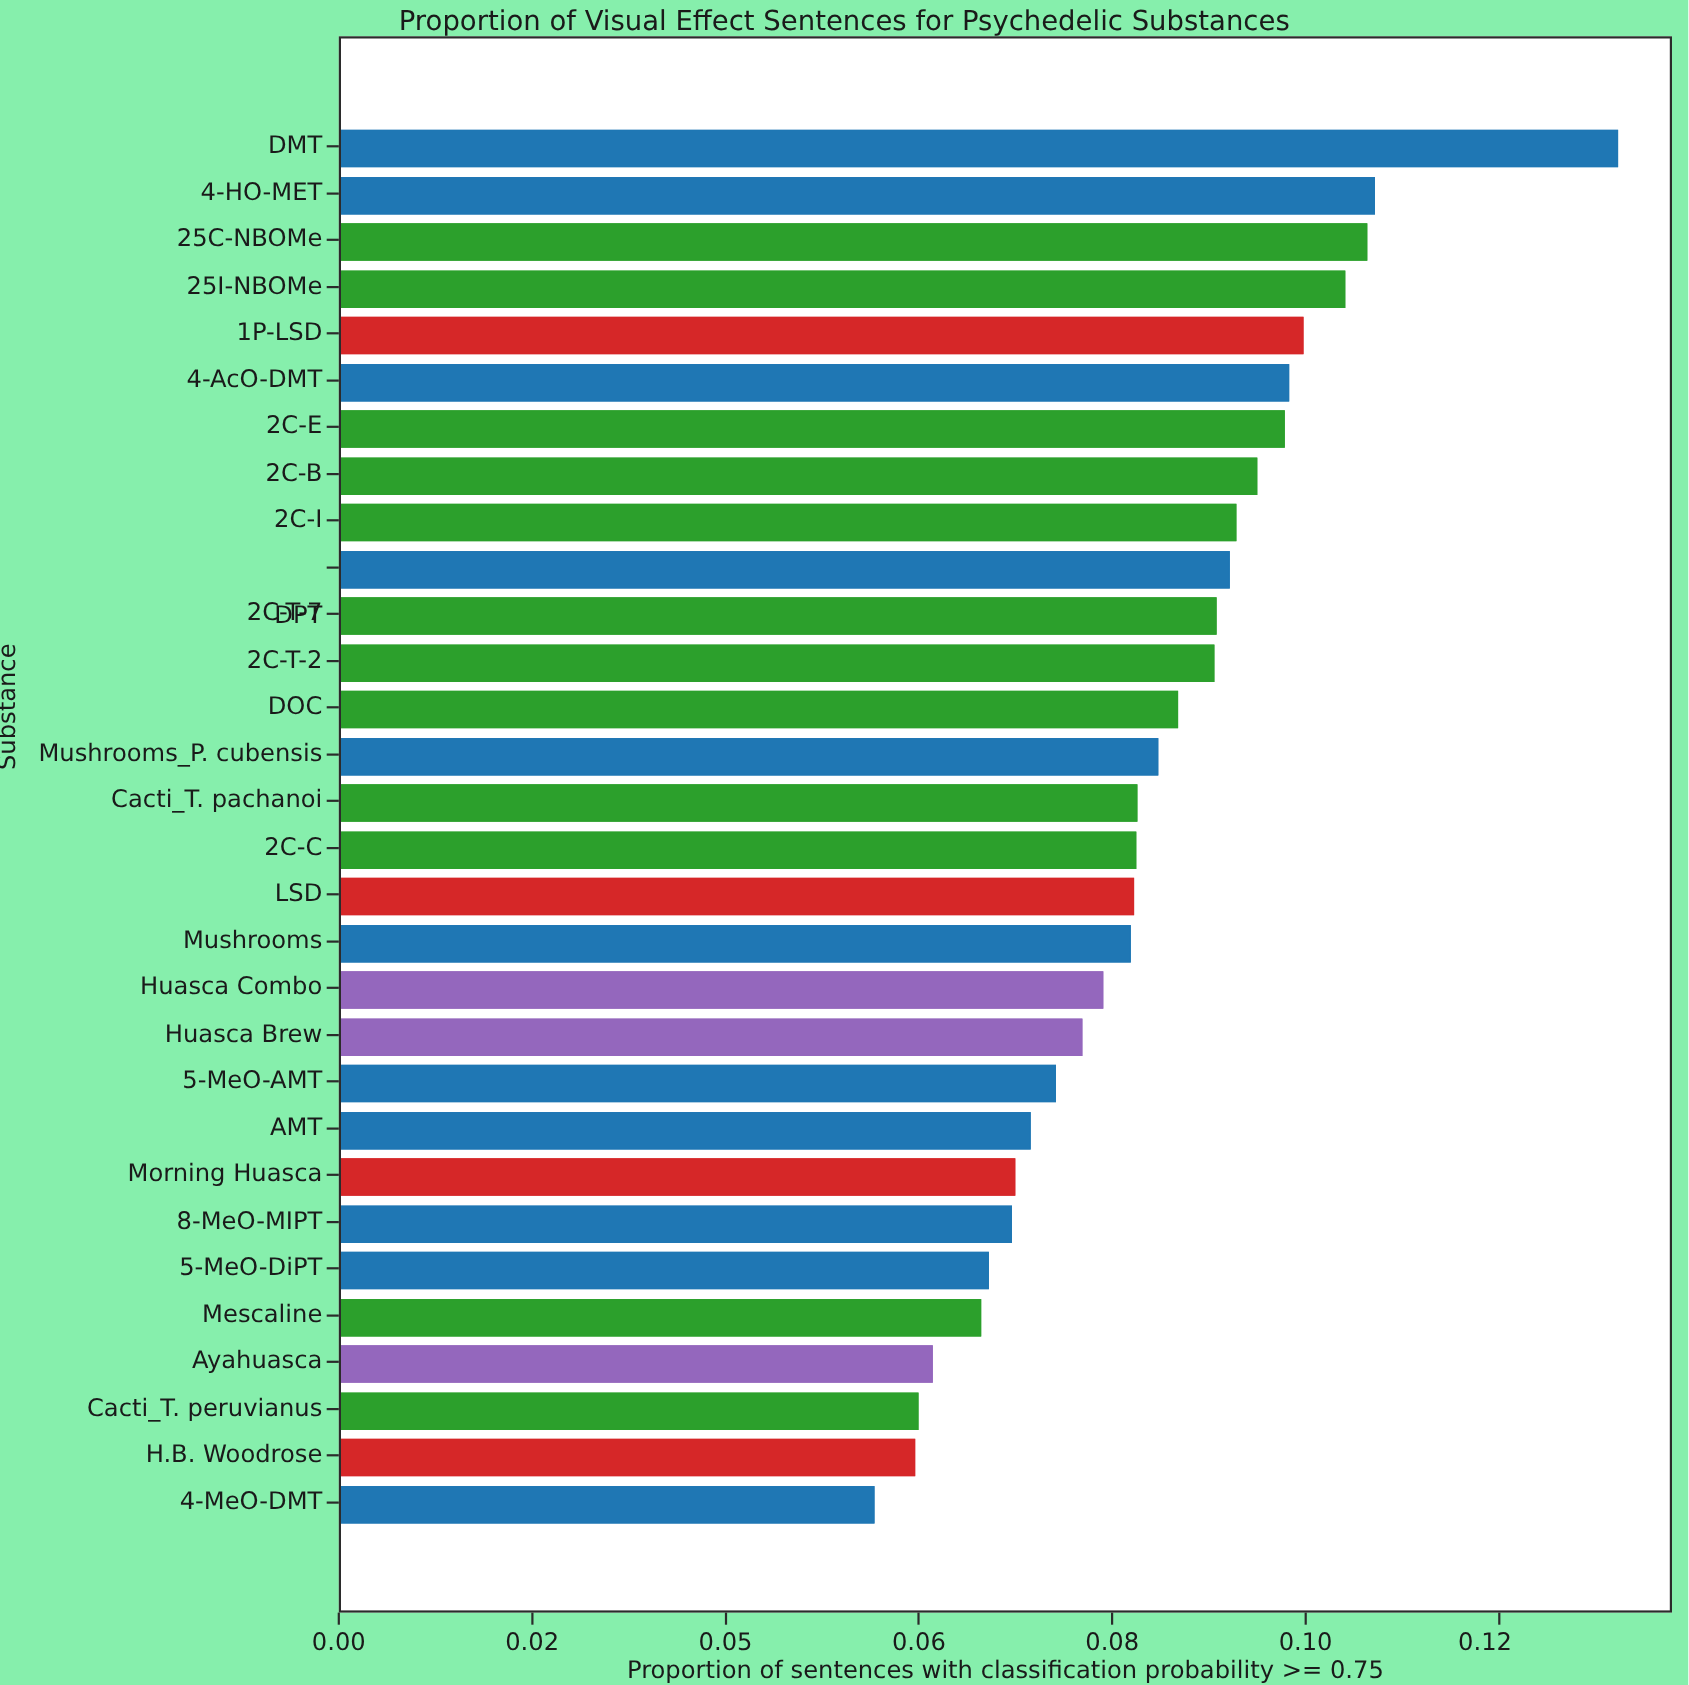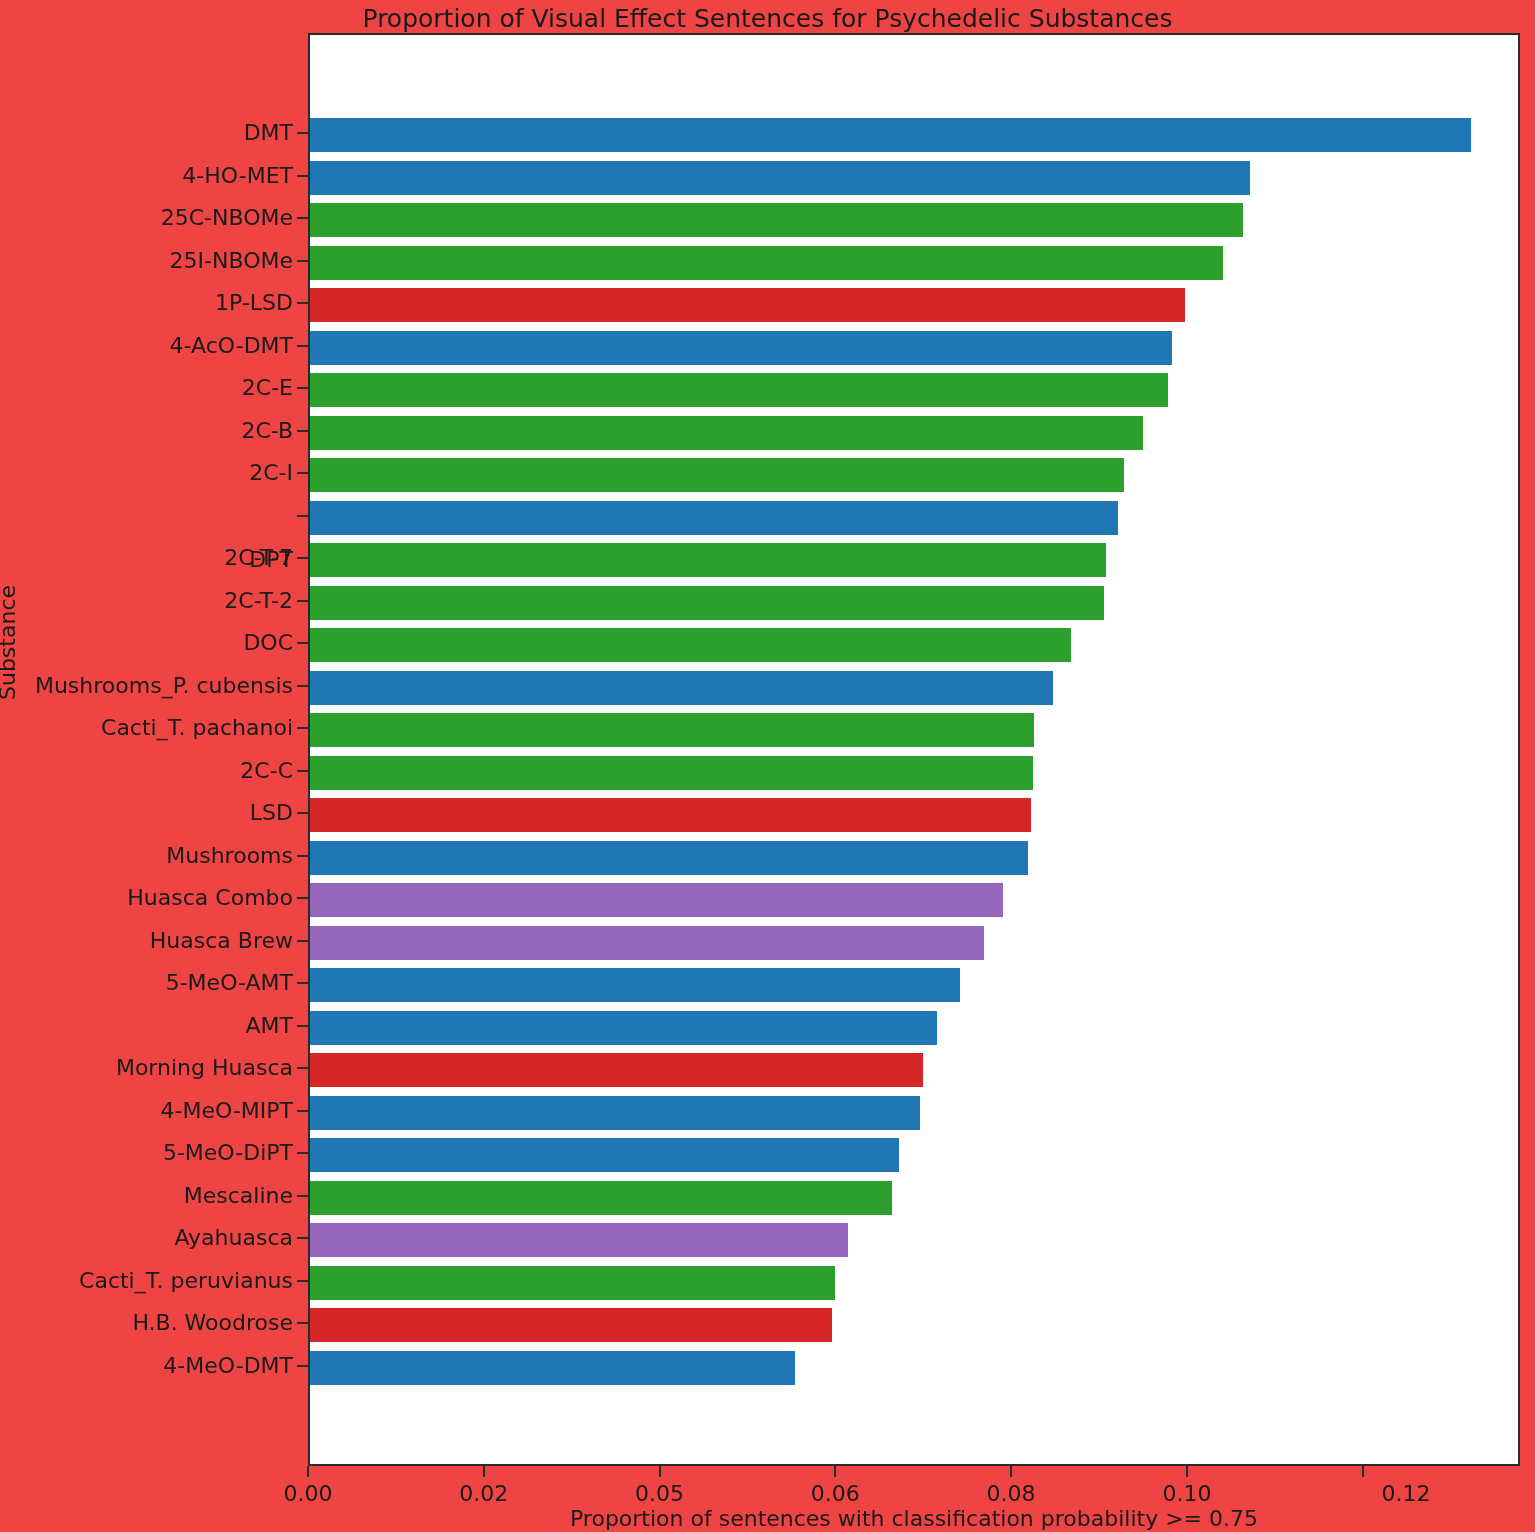--- a/index.html
+++ b/index.html
@@ -8,21 +8,21 @@
     background: #ffffff;
   }
   body {
     font-family: "DejaVu Sans", sans-serif;
     color: #000000;
   }
   #page {
     position: relative;
     width: 1535px;
     height: 1532px;
-    background: #ef4444;
+    background: #86efac;
     overflow: hidden;
   }
 
   
   #chart-title {
     position: absolute;
     left: 0;
     top: 4px;
     width: 1535px;
     text-align: center;
@@ -293,21 +293,21 @@
       <div class="ytick-label" style="top: 887.293px;">Huasca Combo</div>
       <div class="ytick-mark" style="top: 939.805px;"></div>
       <div class="ytick-label" style="top: 929.805px;">Huasca Brew</div>
       <div class="ytick-mark" style="top: 982.318px;"></div>
       <div class="ytick-label" style="top: 972.318px;">5-MeO-AMT</div>
       <div class="ytick-mark" style="top: 1024.83px;"></div>
       <div class="ytick-label" style="top: 1014.83px;">AMT</div>
       <div class="ytick-mark" style="top: 1067.34px;"></div>
       <div class="ytick-label" style="top: 1057.34px;">Morning Huasca</div>
       <div class="ytick-mark" style="top: 1109.85px;"></div>
-      <div class="ytick-label" style="top: 1099.85px;">4-MeO-MIPT</div>
+      <div class="ytick-label" style="top: 1099.85px;">8-MeO-MIPT</div>
       <div class="ytick-mark" style="top: 1152.37px;"></div>
       <div class="ytick-label" style="top: 1142.37px;">5-MeO-DiPT</div>
       <div class="ytick-mark" style="top: 1194.88px;"></div>
       <div class="ytick-label" style="top: 1184.88px;">Mescaline</div>
       <div class="ytick-mark" style="top: 1237.39px;"></div>
       <div class="ytick-label" style="top: 1227.39px;">Ayahuasca</div>
       <div class="ytick-mark" style="top: 1279.9px;"></div>
       <div class="ytick-label" style="top: 1269.9px;">Cacti_T. peruvianus</div>
       <div class="ytick-mark" style="top: 1322.42px;"></div>
       <div class="ytick-label" style="top: 1312.42px;">H.B. Woodrose</div>
@@ -321,19 +321,19 @@
       <div class="xtick-label" style="left: 483.78px;">0.02</div>
       <div class="xtick-mark" style="left: 658.559px;"></div>
       <div class="xtick-label" style="left: 659.559px;">0.05</div>
       <div class="xtick-mark" style="left: 834.339px;"></div>
       <div class="xtick-label" style="left: 835.339px;">0.06</div>
       <div class="xtick-mark" style="left: 1010.12px;"></div>
       <div class="xtick-label" style="left: 1011.12px;">0.08</div>
       <div class="xtick-mark" style="left: 1185.9px;"></div>
       <div class="xtick-label" style="left: 1186.9px;">0.10</div>
       <div class="xtick-mark" style="left: 1361.68px;"></div>
-      <div class="xtick-label" style="left: 1406px;">0.12</div>
+      <div class="xtick-label" style="left: 1350px;">0.12</div>
     </div>
 
   <div id="x-axis-label">Proportion of sentences with classification probability &gt;= 0.75</div>
 
 
 </div>
 
 </body></html>

